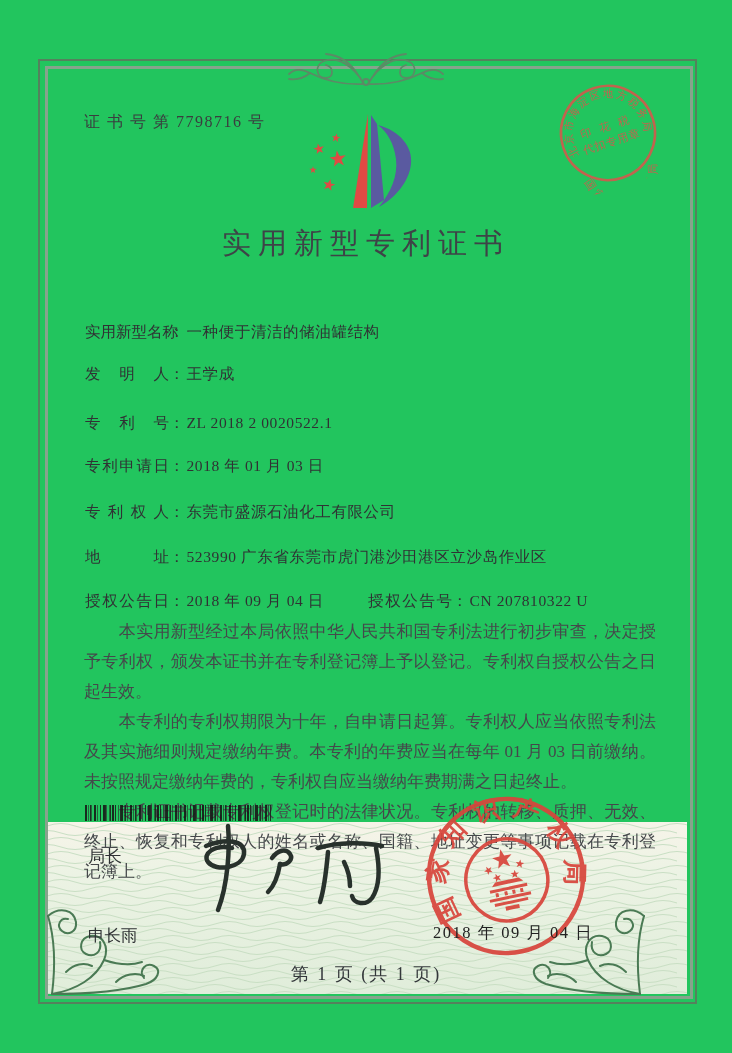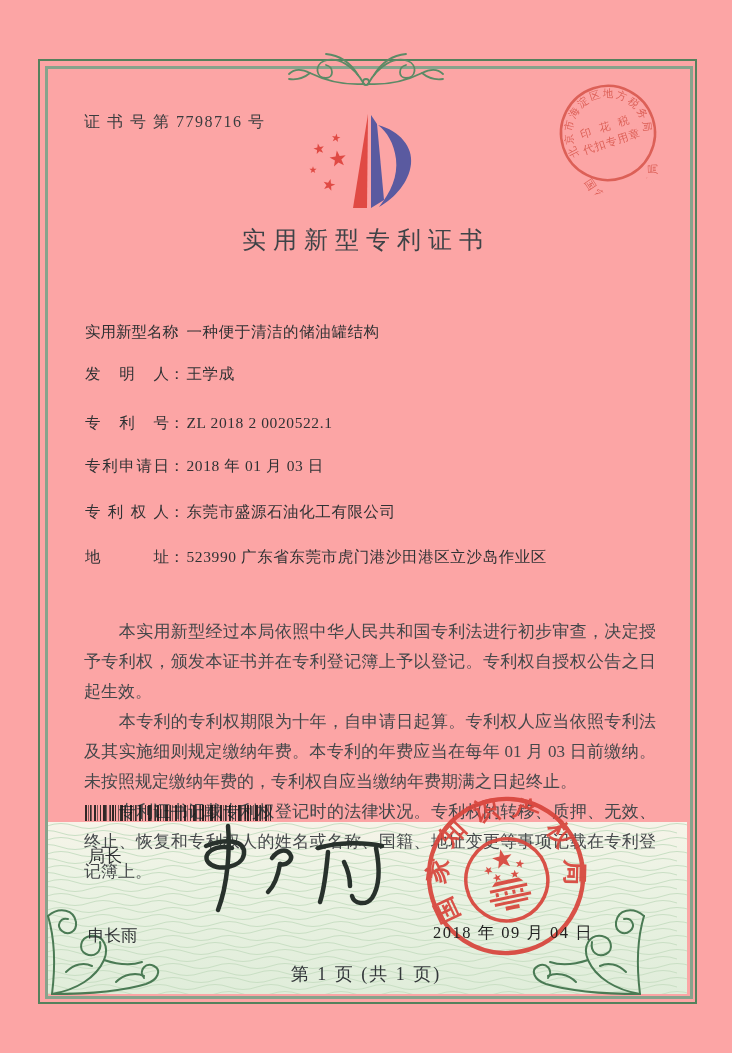--- a/index.html
+++ b/index.html
@@ -1,18 +1,18 @@
 <!DOCTYPE html>
 <html><head>
 <meta charset="utf-8">
 <style>
   html,body{margin:0;padding:0;background:#ffffff;}
   .cert{
     position:relative;width:732px;height:1053px;overflow:hidden;
-    background:#fca5a5;
+    background:#22c55e;
     font-family:"Liberation Serif","DejaVu Serif",serif;
     color:#2f3133;
   }
   
   .frame-outer{position:absolute;left:38px;top:59px;width:655px;height:941px;
     border:2px solid #55815d;}
   .frame-inner{position:absolute;left:45px;top:66px;width:642px;height:927px;
     border:3px solid #87a38c;}
   
   .band{position:absolute;left:47px;top:822px;width:640px;height:172px;
@@ -21,21 +21,21 @@
   
   .barcode{position:absolute;left:85px;top:805px;width:186px;height:16px;opacity:.88;
     background:
       repeating-linear-gradient(90deg,#161616 0 2px,transparent 2px 9px),
       repeating-linear-gradient(90deg,#1c1c1c 0 1px,transparent 1px 5px),
       repeating-linear-gradient(90deg,rgba(40,40,40,.7) 0 1px,transparent 1px 3px);}
   
   .certno{position:absolute;left:84px;top:112px;font-size:16px;letter-spacing:1.5px;color:#3a3d3f;}
   .logo{position:absolute;left:296px;top:112px;}
   .title{position:absolute;left:0;right:0;top:224px;text-align:center;
-    font-size:24px;letter-spacing:7px;color:#3e4347;font-weight:500;}
+    font-size:29px;letter-spacing:7px;color:#3e4347;font-weight:500;}
   
   .frow{position:absolute;left:85px;white-space:nowrap;font-size:15.5px;color:#303234;}
   .flabel{display:inline-block;width:84px;text-align:justify;text-align-last:justify;
     vertical-align:bottom;letter-spacing:0;}
   .fcolon{display:inline-block;margin:0 2px 0 0;}
   .fvalue{letter-spacing:.6px;}
   .fr0{top:322px}.fr1{top:364px}.fr2{top:413px}.fr3{top:456px}
   .fr4{top:502px}.fr5{top:547px}.fr6{top:591px}
   .grant{position:absolute;left:283px;top:0;}
   
@@ -171,20 +171,24 @@
   </svg>
 
   <div class="title">实用新型专利证书</div>
 
   <div class="frow fr0"><span class="flabel">实用新型名称</span><span class="fcolon">：</span><span class="fvalue">一种便于清洁的储油罐结构</span></div>
   <div class="frow fr1"><span class="flabel">发明人</span><span class="fcolon">：</span><span class="fvalue">王学成</span></div>
   <div class="frow fr2"><span class="flabel">专利号</span><span class="fcolon">：</span><span class="fvalue">ZL 2018 2 0020522.1</span></div>
   <div class="frow fr3"><span class="flabel">专利申请日</span><span class="fcolon">：</span><span class="fvalue">2018 年 01 月 03 日</span></div>
   <div class="frow fr4"><span class="flabel">专利权人</span><span class="fcolon">：</span><span class="fvalue">东莞市盛源石油化工有限公司</span></div>
   <div class="frow fr5"><span class="flabel">地址</span><span class="fcolon">：</span><span class="fvalue">523990 广东省东莞市虎门港沙田港区立沙岛作业区</span></div>
+  <div class="frow fr6">
+    <span class="flabel">授权公告日</span><span class="fcolon">：</span><span class="fvalue">2018 年 09 月 04 日</span>
+    <span class="grant"><span class="flabel">授权公告号</span><span class="fcolon">：</span><span class="fvalue">CN 207810322 U</span></span>
+  </div>
 
   <div class="bodytext">
     <p>本实用新型经过本局依照中华人民共和国专利法进行初步审查，决定授予专利权，颁发本证书并在专利登记簿上予以登记。专利权自授权公告之日起生效。</p>
     <p>本专利的专利权期限为十年，自申请日起算。专利权人应当依照专利法及其实施细则规定缴纳年费。本专利的年费应当在每年 01 月 03 日前缴纳。未按照规定缴纳年费的，专利权自应当缴纳年费期满之日起终止。</p>
     <p>专利证书记载专利权登记时的法律状况。专利权的转移、质押、无效、终止、恢复和专利权人的姓名或名称、国籍、地址变更等事项记载在专利登记簿上。</p>
   </div>
 
   <div class="barcode"></div>
 
   <div class="director-label">局长</div>

